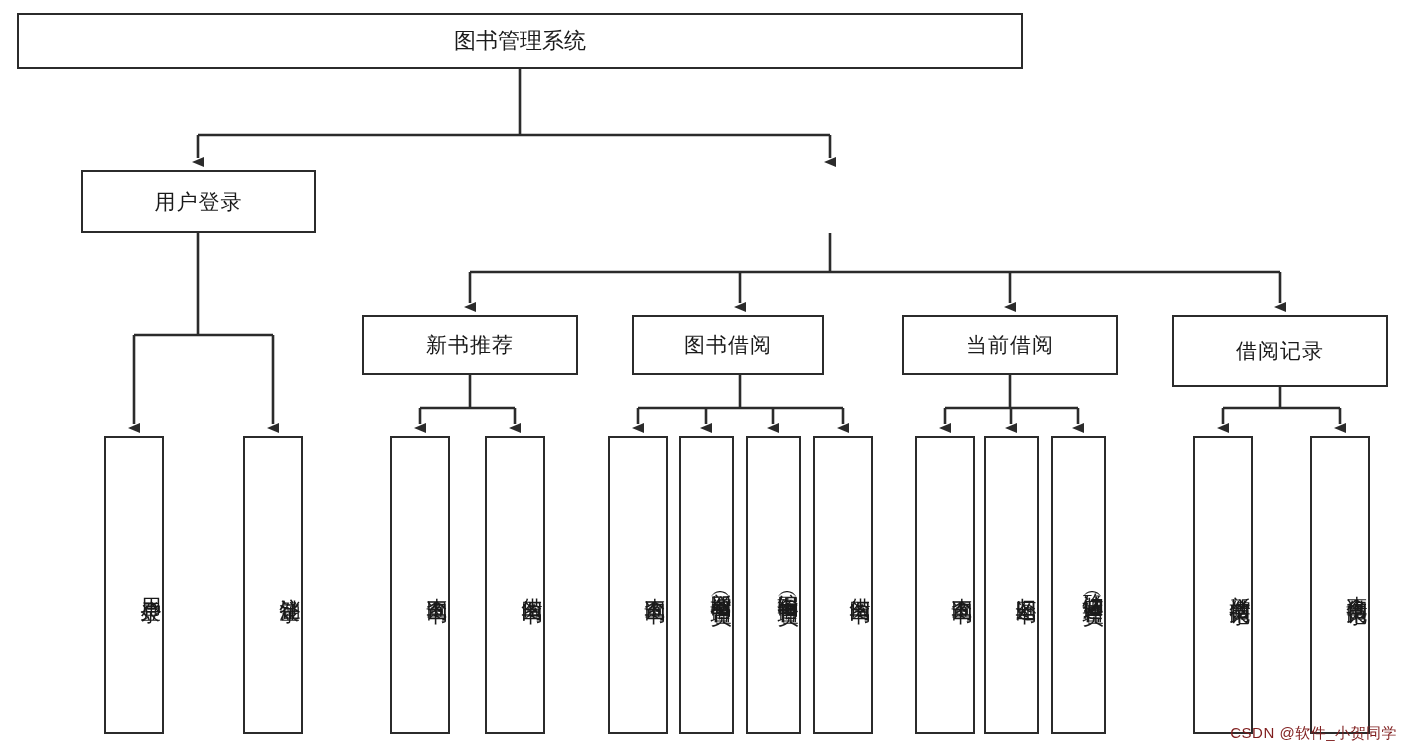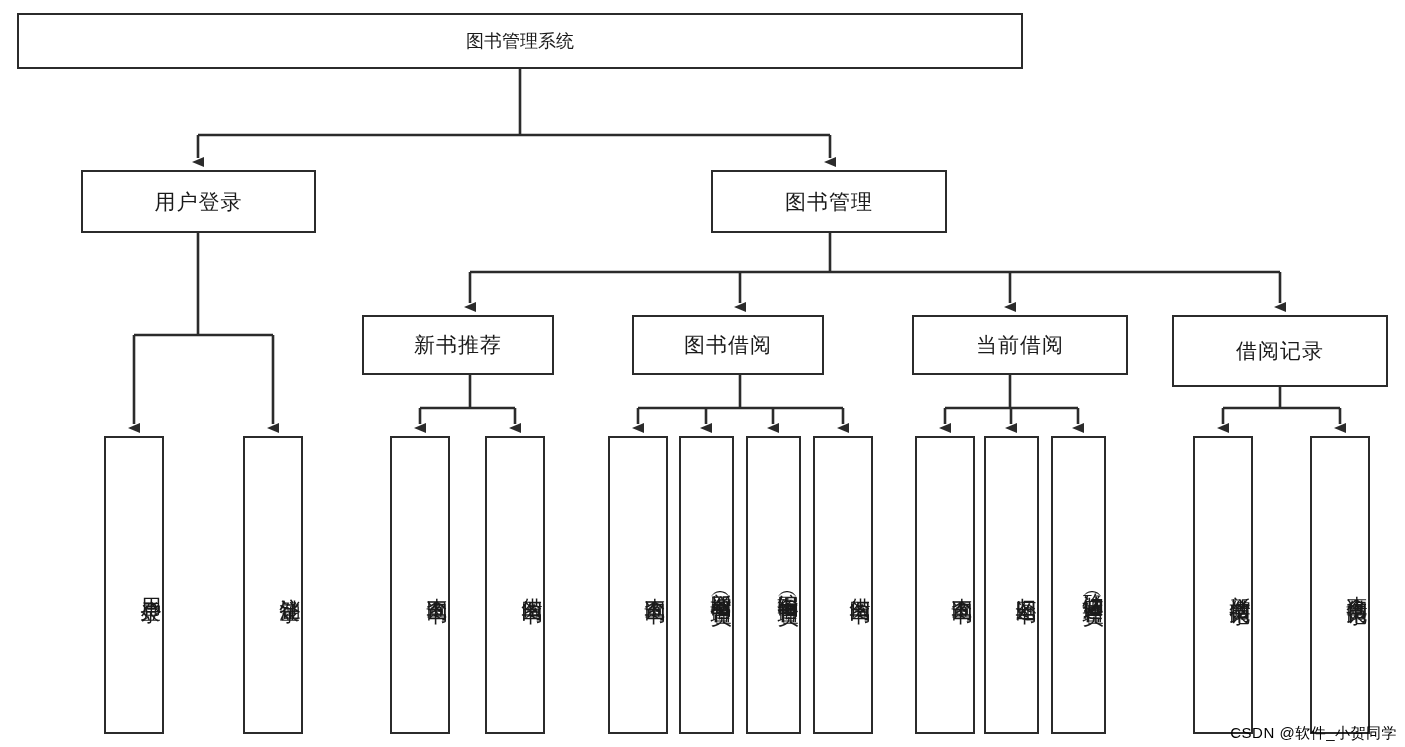--- a/index.html
+++ b/index.html
@@ -4,25 +4,25 @@
 <style>
   html,body{margin:0;padding:0;background:#ffffff;}
   body{width:1405px;height:747px;overflow:hidden;
        font-family:"Liberation Sans","DejaVu Sans",sans-serif;}
   #diagram{position:relative;width:1405px;height:747px;background:#ffffff;}
   svg#wires{position:absolute;left:0;top:0;width:1405px;height:747px;}
   .node{position:absolute;box-sizing:border-box;background:#ffffff;
         border:2.5px solid #2b2b2b;display:flex;align-items:center;
         justify-content:center;text-align:center;color:#1a1a1a;}
   .node.h{font-size:21px;letter-spacing:1px;}
-  .node.root{font-size:18px;}
+  .node.root{font-size:22px;}
   .node.leaf{writing-mode:vertical-rl;text-orientation:upright;
              font-size:21px;line-height:1.06;letter-spacing:2px;
              padding:12px 0;align-items:flex-start;justify-content:center;}
-  .wm{position:absolute;right:8px;bottom:4px;font-size:15px;color:#000000;
+  .wm{position:absolute;right:8px;bottom:4px;font-size:15px;color:#7f1d1d;
       letter-spacing:.5px;white-space:nowrap;}
 </style>
 </head>
 <body>
 
 <div id="diagram">
 
   <svg id="wires" viewBox="0 0 1405 747" xmlns="http://www.w3.org/2000/svg">
     <defs>
       <marker id="ah" markerWidth="10" markerHeight="12" refX="1" refY="6" orient="auto" markerUnits="userSpaceOnUse">
@@ -69,25 +69,24 @@
       <path d="M1280,375 L1280,408"></path>
       <path d="M1223,408 L1340,408"></path>
       <path d="M1223,408 L1223,424" marker-end="url(#ah)"></path>
       <path d="M1340,408 L1340,424" marker-end="url(#ah)"></path>
     </g>
   </svg>
 
   <div class="node root" style="left:17px;top:13px;width:1006px;height:56px;">图书管理系统</div>
 
   <div class="node h" style="left:81px;top:170px;width:235px;height:63px;">用户登录</div>
-  <div class="node h" style="left:711px;top:170px;width:236px;height:63px;">图书管理</div>
 
-  <div class="node h" style="left:362px;top:315px;width:192px;height:60px;">新书推荐</div>
+  <div class="node h" style="left:362px;top:315px;width:216px;height:60px;">新书推荐</div>
   <div class="node h" style="left:632px;top:315px;width:192px;height:60px;">图书借阅</div>
-  <div class="node h" style="left:902px;top:315px;width:216px;height:60px;margin-left:10px;">当前借阅</div>
+  <div class="node h" style="left:902px;top:315px;width:216px;height:60px;">当前借阅</div>
   <div class="node h" style="left:1172px;top:315px;width:216px;height:72px;">借阅记录</div>
 
   <div class="node leaf" style="left:104px;top:436px;width:60px;height:298px;">用户登录</div>
   <div class="node leaf" style="left:243px;top:436px;width:60px;height:298px;">注销登录</div>
 
   <div class="node leaf" style="left:390px;top:436px;width:60px;height:298px;">查询图书</div>
   <div class="node leaf" style="left:485px;top:436px;width:60px;height:298px;">借阅图书</div>
 
   <div class="node leaf" style="left:608px;top:436px;width:60px;height:298px;">查询图书</div>
   <div class="node leaf" style="left:679px;top:436px;width:55px;height:298px;">新增图书（管理员）</div>

